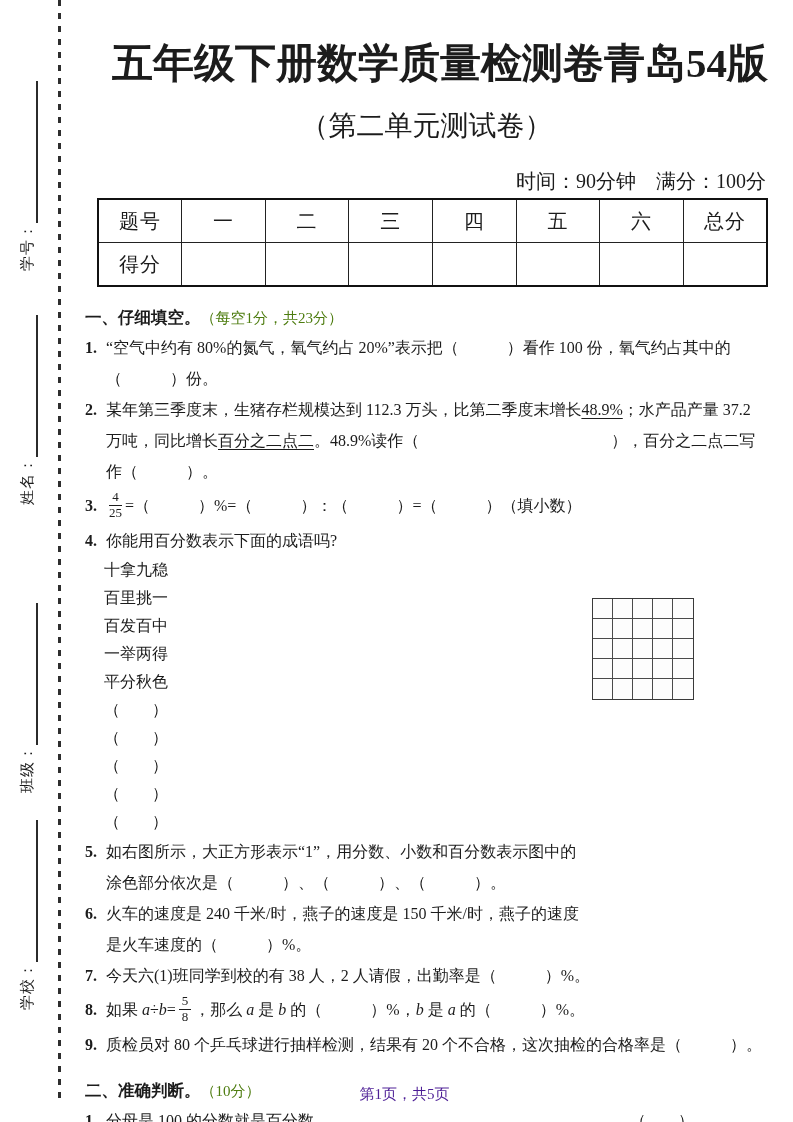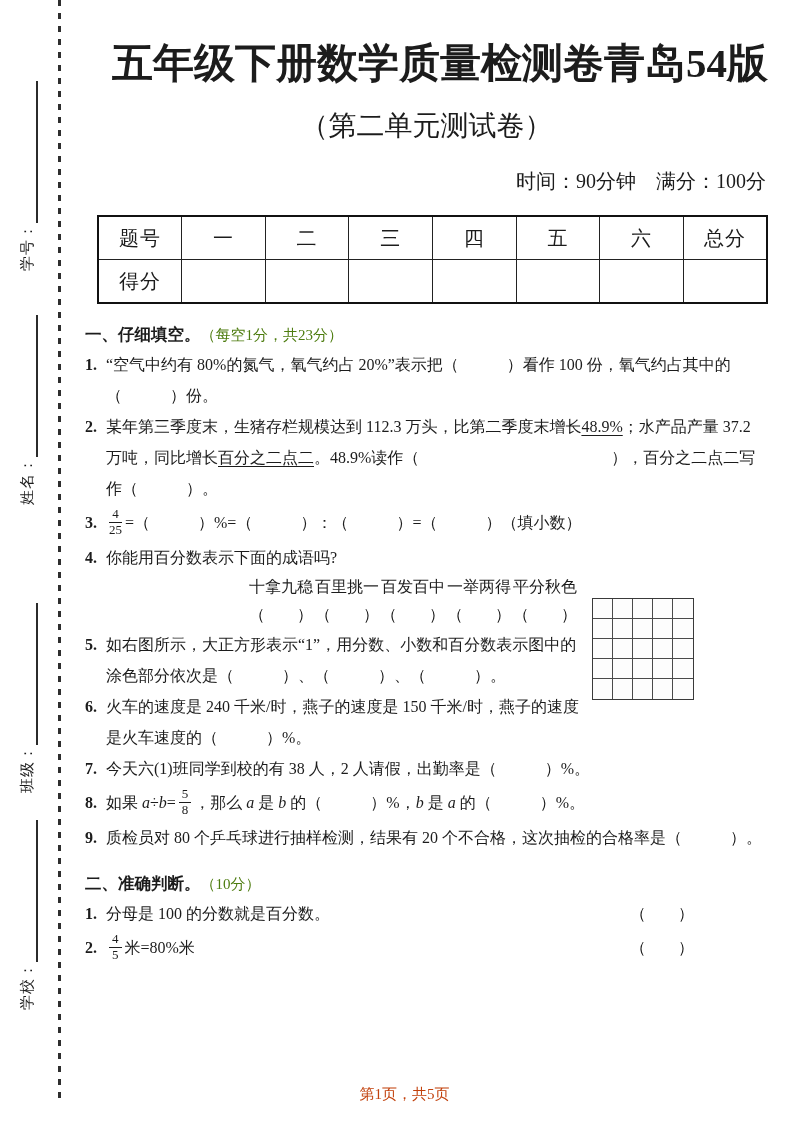--- a/index.html
+++ b/index.html
@@ -27,39 +27,39 @@
   
   .content{position:absolute;left:85px;top:0;width:683px;}
   .title{
     margin-top:34px;text-align:right;font-size:41px;font-weight:bold;
     line-height:1.45;letter-spacing:0px;white-space:nowrap;
   }
   .subtitle{margin-top:12px;text-align:center;font-size:28px;font-weight:normal;line-height:1.5;}
   .info-line{margin-top:22px;text-align:right;font-size:20px;line-height:24px;padding-right:2px;}
   
   table.score{
-    border-collapse:collapse;margin-left:12px;margin-top:22px;
+    border-collapse:collapse;margin-left:12px;margin-top:5px;
     width:671px;table-layout:fixed;
   }
   table.score td{
     border:1.5px solid #222;height:40px;text-align:center;
     font-size:20px;letter-spacing:1px;
   }
   table.score{border:2.5px solid #111;}
   
   .sec-head{margin-top:16px;line-height:28px;font-size:16.5px;}
   .sec-head .h{font-weight:bold;font-family:"Liberation Sans","DejaVu Sans",sans-serif;margin-top:40px;}
   .sec-head .n{font-size:15px;color:#4d7c0f;}
   .q{display:flex;line-height:31px;}
   .q .qno{width:21px;flex-shrink:0;font-weight:bold;}
   .q .qtext{flex:1;}
   .q.tall{line-height:38px;}
   .row-idioms,.row-parens{
-    display:flex;justify-content:flex-end;width:455px;
-    margin-left:38px;line-height:28px;
+    display:flex;justify-content:flex-start;width:455px;
+    margin-left:18px;line-height:28px;flex-direction:column;
   }
   .row-idioms span,.row-parens span{width:66px;text-align:center;white-space:nowrap;}
   .narrow .qtext{padding-right:182px;}
   u{text-underline-offset:3px;}
   .vrb{font-style:italic;font-family:"Liberation Serif",serif;}
   .frac{
     display:inline-flex;flex-direction:column;align-items:center;
     vertical-align:middle;font-size:13px;line-height:1.15;margin:0 3px;position:relative;top:-2px;
   }
   .frac .num{border-bottom:1.3px solid #1c1c1c;padding:0 3px;}
@@ -70,21 +70,21 @@
   
   .grid-fig{
     position:absolute;left:592px;top:598px;
     display:grid;grid-template-columns:repeat(5,20px);grid-template-rows:repeat(5,20px);
     border:1.7px solid #3a3a3a;background:#fdfdfd;
   }
   .grid-fig i{border-right:1px solid #4a4a4a;border-bottom:1px solid #4a4a4a;}
   .grid-fig i:nth-child(5n){border-right:none;}
   .grid-fig i:nth-child(n+21){border-bottom:none;}
   
-  .footer{position:absolute;left:16px;right:0;top:1085px;text-align:center;font-size:15px;color:#c2410c;}
+  .footer{position:absolute;left:16px;right:0;top:1085px;text-align:center;font-size:15px;color:#4c1d95;}
 </style>
 </head>
 <body>
 
 <div class="page">
 
   <div class="binding-line"></div>
   <div class="margin-field mf-1">
     <span class="lbl">学号：</span>
     <span class="fill-line"></span>

